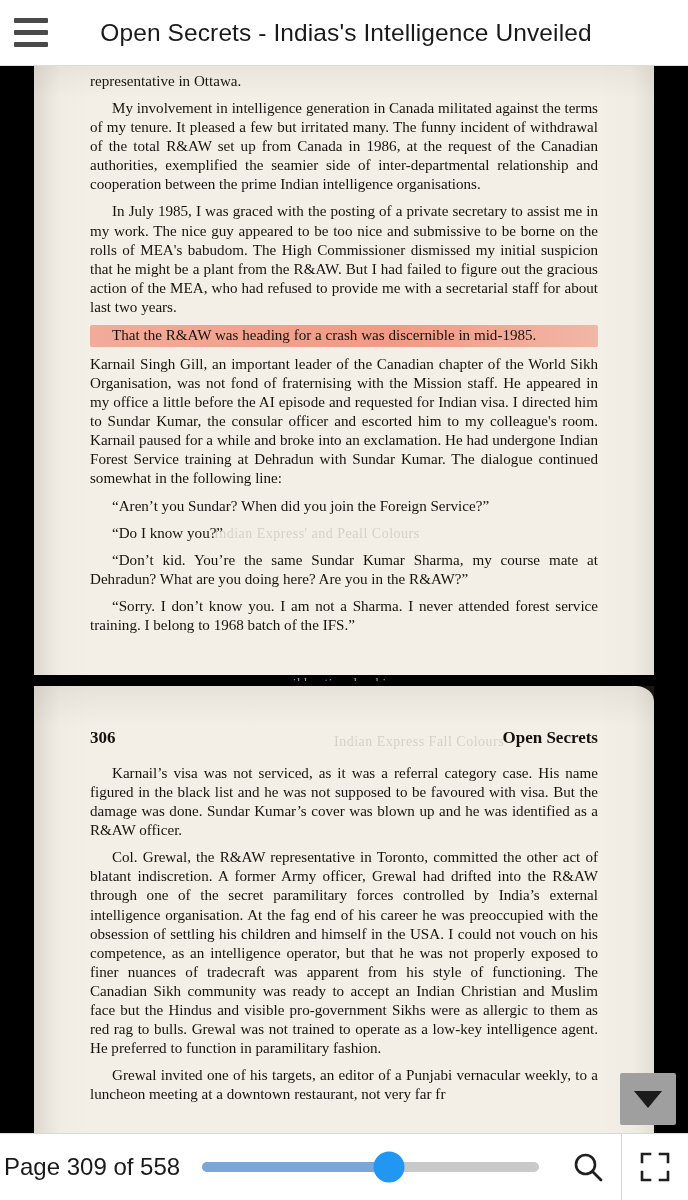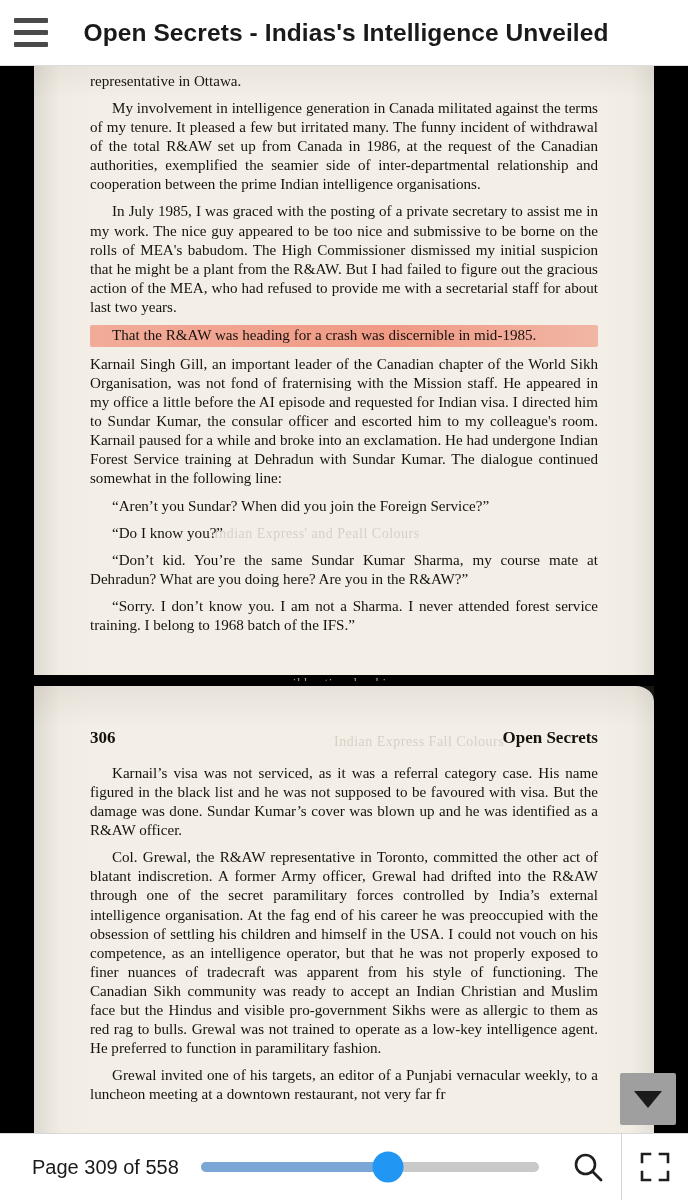--- a/index.html
+++ b/index.html
@@ -47,21 +47,21 @@
     display: block;
     width: 34px;
     height: 5px;
     background: #4a4a4a;
     border-radius: 1px;
   }
   .topbar-title {
     flex: 1;
     text-align: center;
     font-size: 24.5px;
-    font-weight: bold;
+    font-weight: normal;
     color: #1a1a1a;
     letter-spacing: 0.1px;
     padding-right: 58px;
     white-space: nowrap;
     overflow: hidden;
     text-overflow: ellipsis;
   }
 
   
   .reader {
@@ -196,23 +196,23 @@
     bottom: 0; left: 0;
     width: 688px;
     height: 67px;
     background: #ffffff;
     display: flex;
     align-items: center;
     box-sizing: border-box;
     border-top: 1px solid #d8d8d8;
   }
   .page-indicator {
-    font-size: 20px;
+    font-size: 24px;
     color: #1a1a1a;
-    padding-left: 32px;
+    padding-left: 4px;
     white-space: nowrap;
   }
   .slider-wrap {
     flex: 1;
     height: 67px;
     display: flex;
     align-items: center;
     padding: 0 16px 0 22px;
     position: relative;
     cursor: pointer;

